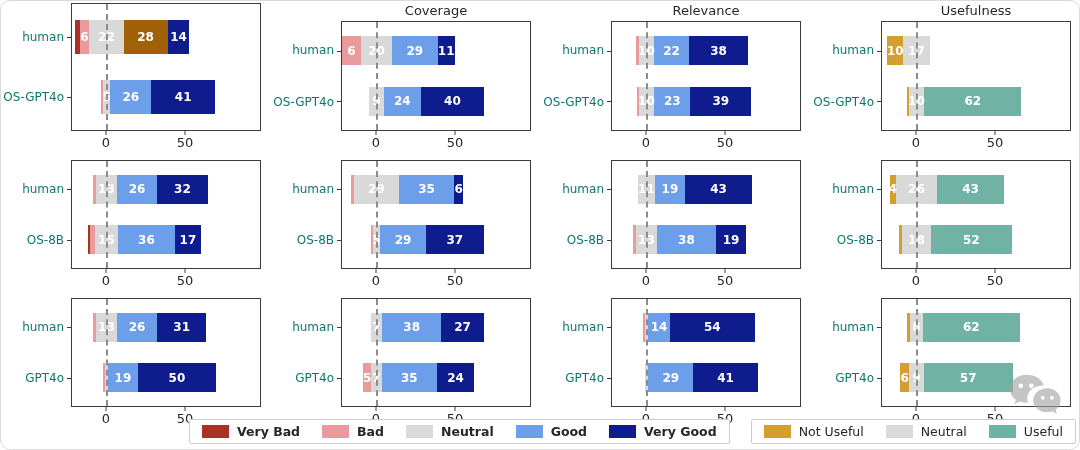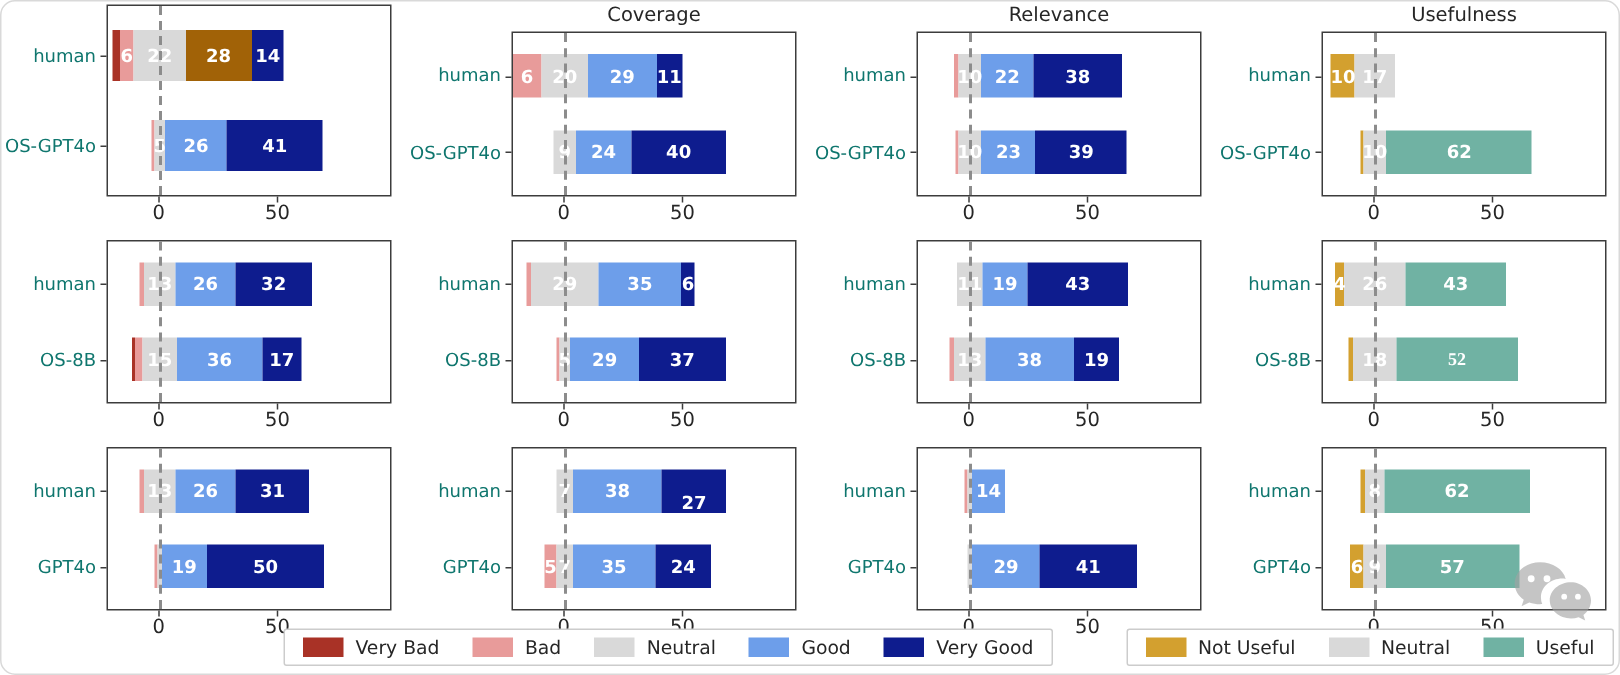--- a/index.html
+++ b/index.html
@@ -25,21 +25,21 @@
   .bar { position:absolute; height:27%; z-index:2; }
   .seg { position:absolute; top:0; height:100%; display:flex; align-items:center; justify-content:center; overflow:visible; }
   .seg-label { color:#ffffff; font-size:12px; font-weight:bold; white-space:nowrap; z-index:4; }
   .sp-xaxis { height:20px; margin-left:64px; position:relative; flex:none; }
   .xtickmark { position:absolute; top:0; width:1px; height:4px; background:#3c3c3c; transform:translateX(-50%); }
   .xticklabel { position:absolute; top:4px; transform:translateX(-50%); font-size:13px; color:#262626; }
   .legend-box {
     position:absolute; bottom:5px; display:flex; align-items:center; gap:22px;
     border:1px solid #cccccc; border-radius:2px; background:#fff; padding:4px 12px; z-index:5;
   }
-  .legend-left { left:188px; }
+  .legend-left { left:188px;font-weight:bold; }
   .legend-right { right:3px; }
   .legend-item { display:flex; align-items:center; gap:8px; font-size:12.5px; color:#262626; white-space:nowrap; }
   .swatch { width:27px; height:13px; flex:none; }
   .watermark {
     position:absolute; top:372px; right:16px; display:flex; align-items:center; gap:12px;
     z-index:9; pointer-events:none; opacity:0.62;
   }
   .watermark-text { font-size:34px; color:#9b9b9b; letter-spacing:3px; font-weight:bold; white-space:nowrap; }
   .wechat-icon { width:56px; height:44px; flex:none; }
 </style>
@@ -382,21 +382,21 @@
                 <div class="seg" style="left: 29.1667%; width: 35.8333%; background: rgb(112, 178, 163);">
                   <span class="seg-label">43</span>
                 </div>
               </div>
               <span class="ytick" style="top: 73.5%;"></span>
               <div class="bar" style="top: 60%; left: 0px; right: 0px;">
                 <div class="seg" style="left: 9.16667%; width: 1.66667%; background: rgb(211, 160, 47);"></div>
                 <div class="seg" style="left: 10.8333%; width: 15%; background: rgb(217, 217, 217);">
                   <span class="seg-label">18</span>
                 </div>
-                <div class="seg" style="left: 25.8333%; width: 43.3333%; background: rgb(112, 178, 163); font-family: Liberation Serif, serif;">
+                <div class="seg" style="left: 25.8333%; width: 43.3333%; background: rgb(112, 178, 163);">
                   <span class="seg-label">52</span>
                 </div>
               </div>
               <div class="zero-line" style="left: 18.3333%;"></div>
             </div>
           </div>
           <div class="sp-xaxis">
             <span class="xtickmark" style="left: 18.3333%;"></span>
             <span class="xticklabel" style="left: 18.3333%;">0</span>
             <span class="xtickmark" style="left: 60%;"></span>
@@ -456,21 +456,21 @@
             </div>
             <div class="sp-plot">
               <span class="ytick" style="top: 26.5%;"></span>
               <div class="bar" style="top: 13%; left: 0px; right: 0px;">
                 <div class="seg" style="left: 15.4167%; width: 5.83333%; background: rgb(217, 217, 217);">
                   <span class="seg-label">7</span>
                 </div>
                 <div class="seg" style="left: 21.25%; width: 31.6667%; background: rgb(109, 158, 234);">
                   <span class="seg-label">38</span>
                 </div>
-                <div class="seg" style="left: 52.9167%; width: 22.5%; background: rgb(14, 28, 142); align-items: flex-end;">
+                <div class="seg" style="left: 52.9167%; width: 22.5%; background: rgb(14, 28, 142);">
                   <span class="seg-label">27</span>
                 </div>
               </div>
               <span class="ytick" style="top: 73.5%;"></span>
               <div class="bar" style="top: 60%; left: 0px; right: 0px;">
                 <div class="seg" style="left: 11.25%; width: 4.16667%; background: rgb(232, 155, 154);">
                   <span class="seg-label">5</span>
                 </div>
                 <div class="seg" style="left: 15.4167%; width: 5.83333%; background: rgb(217, 217, 217);">
                   <span class="seg-label">7</span>
@@ -500,20 +500,23 @@
               <span class="ylabel" style="top: 26.5%;">human</span>
               <span class="ylabel" style="top: 73.5%;">GPT4o</span>
             </div>
             <div class="sp-plot">
               <span class="ytick" style="top: 26.5%;"></span>
               <div class="bar" style="top: 13%; left: 0px; right: 0px;">
                 <div class="seg" style="left: 16.6667%; width: 0.833333%; background: rgb(232, 155, 154);"></div>
                 <div class="seg" style="left: 17.5%; width: 1.66667%; background: rgb(217, 217, 217);"></div>
                 <div class="seg" style="left: 19.1667%; width: 11.6667%; background: rgb(109, 158, 234);">
                   <span class="seg-label">14</span>
+                </div>
+                <div class="seg" style="left: 30.8333%; width: 45%; background: rgb(14, 28, 142);">
+                  <span class="seg-label">54</span>
                 </div>
               </div>
               <span class="ytick" style="top: 73.5%;"></span>
               <div class="bar" style="top: 60%; left: 0px; right: 0px;">
                 <div class="seg" style="left: 17.5%; width: 1.66667%; background: rgb(217, 217, 217);"></div>
                 <div class="seg" style="left: 19.1667%; width: 24.1667%; background: rgb(109, 158, 234);">
                   <span class="seg-label">29</span>
                 </div>
                 <div class="seg" style="left: 43.3333%; width: 34.1667%; background: rgb(14, 28, 142);">
                   <span class="seg-label">41</span>

